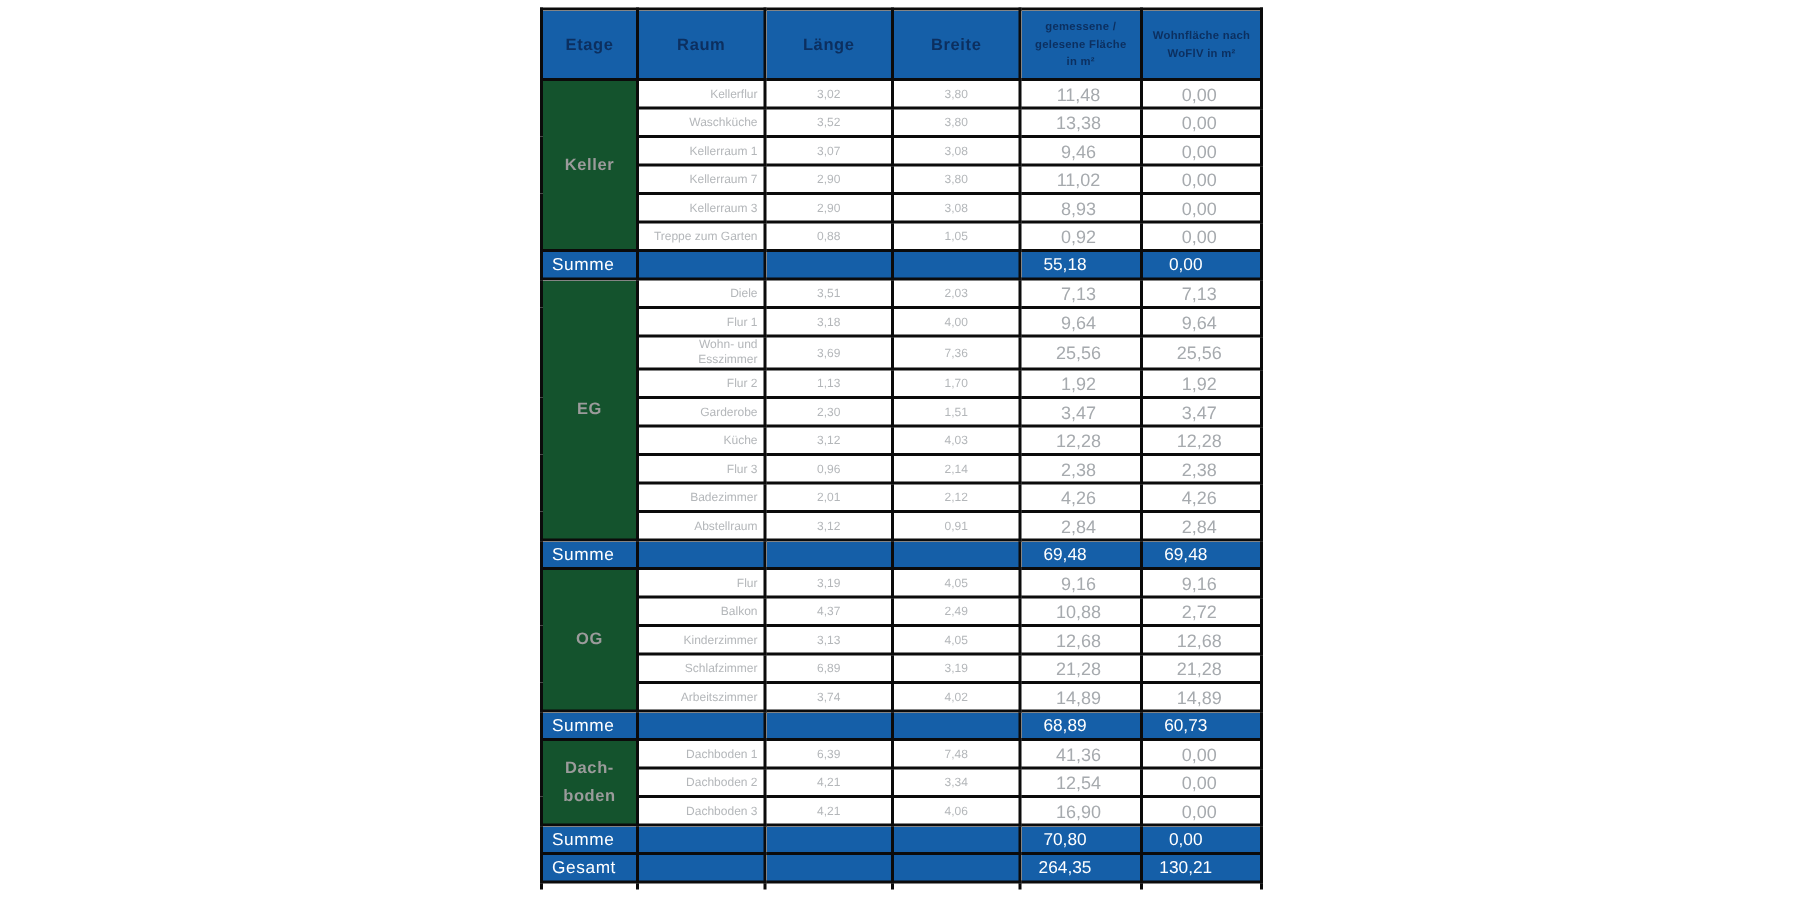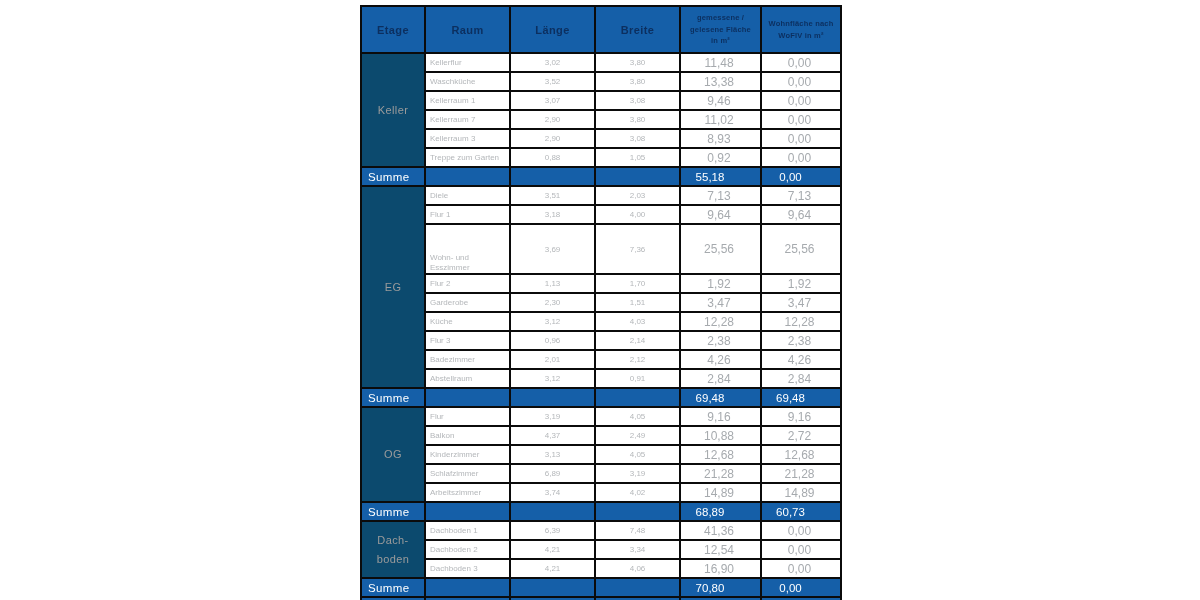--- a/index.html
+++ b/index.html
@@ -18,24 +18,24 @@
   table.flaeche{
     position:absolute;left:360px;top:5px;width:480px;
     border-collapse:collapse;table-layout:fixed;
   }
   td,th{border:2px solid var(--border);padding:0;overflow:hidden;vertical-align:middle;}
   thead tr{height:47px;}
   tbody tr{height:19px;}
   th{background:var(--table-blue);color:var(--header-text);font-weight:700;text-align:center;white-space:pre-line;}
   th.big{font-size:11px;letter-spacing:.4px;}
   th.small{font-size:7.5px;line-height:1.55;letter-spacing:.2px;}
-  td.etage{background:#0c4a6e;color:var(--etage-text);font-weight:400;font-size:11px;
+  td.etage{background:#14532d;color:var(--etage-text);font-weight:700;font-size:11px;
            text-align:center;white-space:pre-line;letter-spacing:.4px;line-height:1.7;}
-  td.room{color:var(--room-text);font-size:8px;text-align:left;padding:0 4px;line-height:1.25;}
-  td.room .wrapbox{display:inline-block;max-width:50px;margin-top:28px;}
+  td.room{color:var(--room-text);font-size:8px;text-align:right;padding:0 4px;line-height:1.25;}
+  td.room .wrapbox{display:inline-block;max-width:50px;}
   td.num{color:var(--room-text);font-size:8px;text-align:center;}
   td.area{color:var(--value-text);font-size:12px;text-align:center;padding-right:3px;}
   tr.blue td{background:var(--table-blue);color:var(--summe-text);font-weight:400;font-size:11.5px;}
   tr.blue td.rowlabel{text-align:left;padding-left:6px;letter-spacing:.4px;}
   tr.blue td.area{color:var(--summe-text);font-size:11.5px;padding-right:21px;}
   tr.sliver{height:5px;}
   tr.sliver td{background:#fff;border-bottom:none;}
 </style>
 </head>
 <body>

